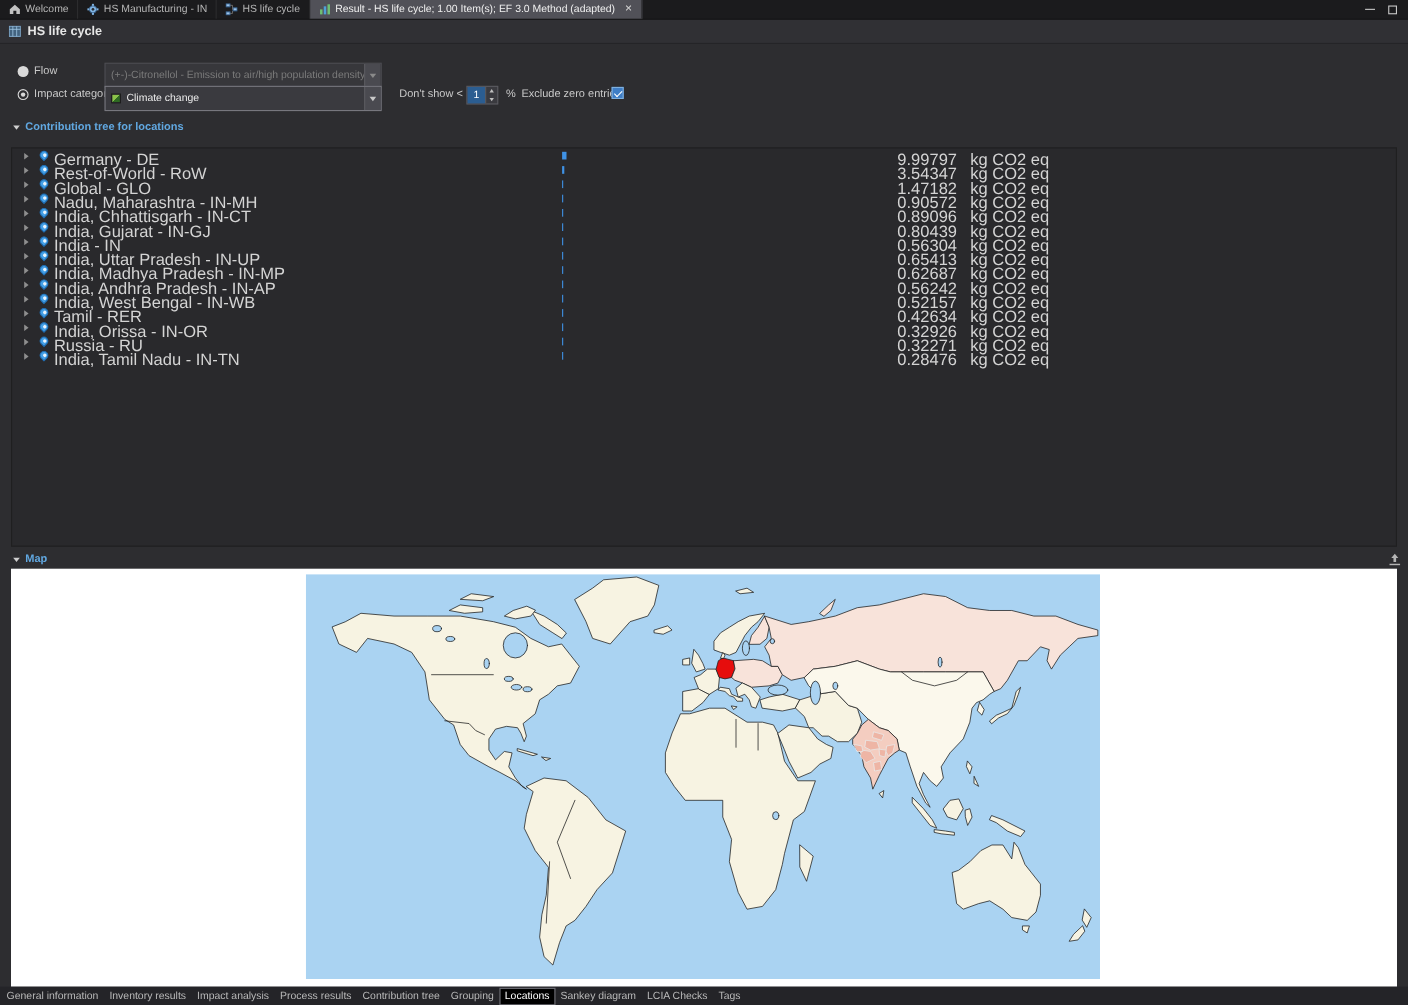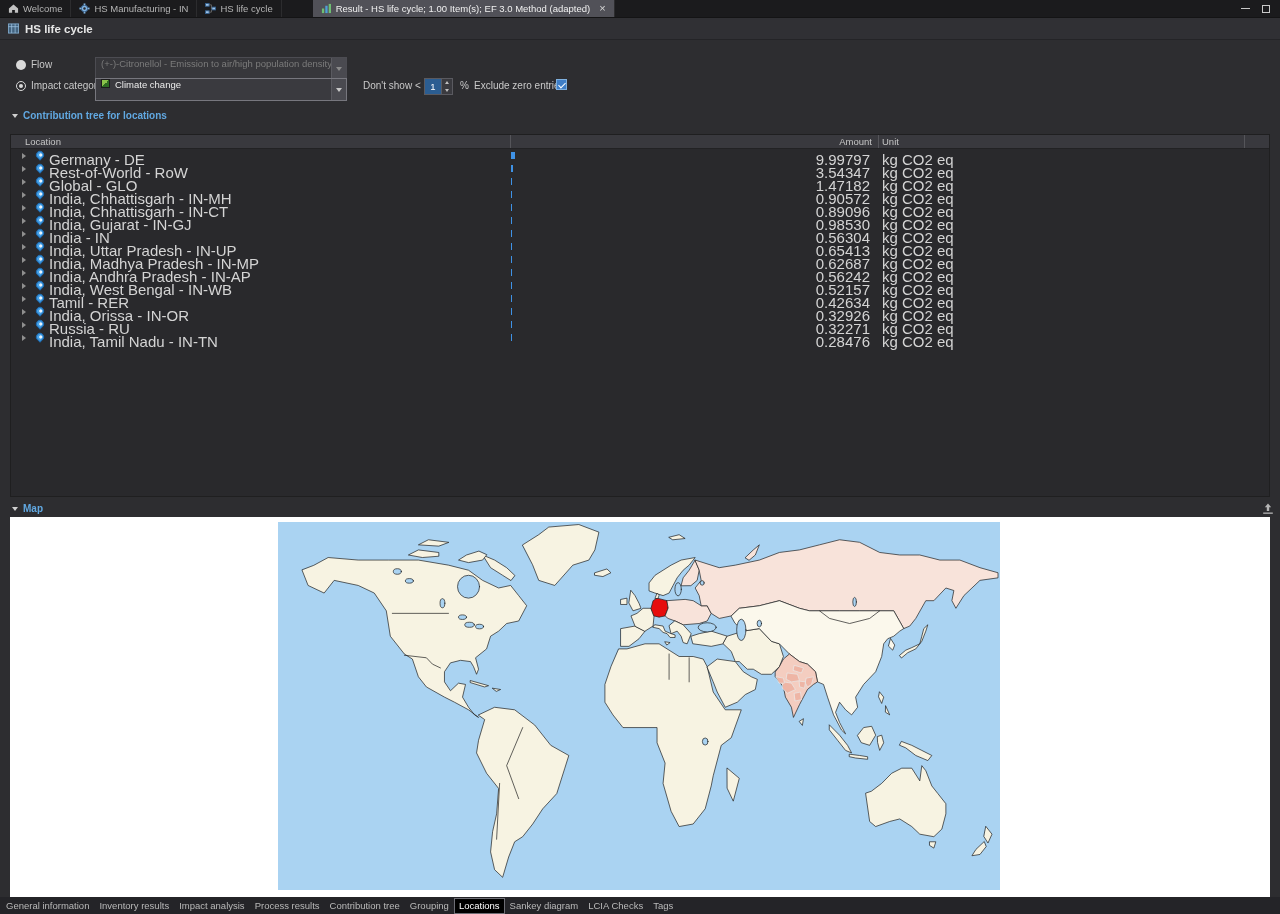--- a/index.html
+++ b/index.html
@@ -7,38 +7,38 @@
   body {
     background:#2d2d30;
     font-family:"Liberation Sans", sans-serif;
     color:#cfcfcf;
     position:relative;
     overflow:hidden;
   }
   
   .tabbar { position:absolute; top:0; left:0; right:0; height:18px; background:#1b1b1d; display:flex; align-items:stretch; border-bottom:1px solid #141415; }
   .tab { display:flex; align-items:center; gap:4px; padding:0 8px; font-size:9.5px; color:#b5b5b5; border-right:1px solid #2c2c2e; white-space:nowrap; cursor:default; }
-  .tab.active { background:#515158; color:#f0f0f0;margin-left:31px; }
+  .tab.active { background:#515158; color:#f0f0f0; }
   .tab .close { margin-left:5px; color:#d5d5d5; font-size:11px; line-height:1; }
   .icon12 { width:11px; height:11px; display:inline-block; flex:0 0 auto; }
   .win-controls { margin-left:auto; display:flex; align-items:center; gap:12px; padding-right:10px; }
   .win-min { width:9px; height:1px; background:#c8c8c8; }
   .win-max { width:8px; height:8px; border:1px solid #c8c8c8; }
 
   
   .editor-header { position:absolute; top:18px; left:0; right:0; height:22px; background:#303034; border-bottom:1px solid #242427; display:flex; align-items:center; gap:6px; padding-left:8px; }
   .editor-title { font-size:11.5px; font-weight:bold; color:#e6e6e6; }
 
   
   .radio { width:10px; height:10px; border-radius:50%; position:absolute; }
   .radio.filled { background:#d9d9d9; }
   .radio.ring { border:1px solid #d9d9d9; }
   .radio.ring::after { content:""; position:absolute; inset:2px; border-radius:50%; background:#d9d9d9; }
   .ctl-label { position:absolute; font-size:10px; color:#c9c9c9; white-space:nowrap; }
-  .combo { position:absolute; height:23px; background:#3a3a3f; border:1px solid #5a5a60; font-size:9.5px; display:flex; align-items:flex-start; padding:0 18px 0 5px; white-space:nowrap; overflow:hidden; }
+  .combo { position:absolute; height:23px; background:#3a3a3f; border:1px solid #5a5a60; font-size:9.5px; display:flex; align-items:center; padding:0 18px 0 5px; white-space:nowrap; overflow:hidden; }
   .combo .arrow-btn { position:absolute; right:0; top:0; bottom:0; width:15px; background:#4a4a50; border-left:1px solid #5a5a60; display:flex; align-items:center; justify-content:center; }
   .tri-down { width:0; height:0; border-left:3.5px solid transparent; border-right:3.5px solid transparent; border-top:4px solid #c8c8c8; }
   .combo.disabled { color:#7b7b7b; background:#37373b; border-color:#4c4c52; }
   .combo.enabled { color:#ececec; border-color:#77777e; }
   .imp-icon { width:9px; height:9px; margin-right:5px; background:linear-gradient(135deg,#8bc34a 0 50%,#2e6b22 50% 100%); border:1px solid #1c1c1c; flex:0 0 auto; }
   .spinner { position:absolute; left:424px; top:78px; width:29px; height:17px; background:#3a3a3f; border:1px solid #5a5a60; display:flex; }
   .spin-val { width:16px; background:#2b5d91; color:#fff; font-size:9.5px; display:flex; align-items:center; justify-content:center; }
   .spin-btns { flex:1; display:flex; flex-direction:column; border-left:1px solid #5a5a60; }
   .spin-up,.spin-down { flex:1; display:flex; align-items:center; justify-content:center; }
   .tri-up-s { width:0; height:0; border-left:2.5px solid transparent; border-right:2.5px solid transparent; border-bottom:3px solid #c0c0c0; }
@@ -175,28 +175,20 @@
 <span class="ctl-label" style="left:460px; top:80px;">%</span>
 <span class="ctl-label" style="left:474px; top:80px;">Exclude zero entries</span>
 <span class="checkbox"></span>
 
 <div class="section-h" style="left:12px; top:110px;justify-content:center;">
   <span class="twisty"></span>
   <span class="section-title">Contribution tree for locations</span>
 </div>
 
 <div class="tree-table">
-  <div class="thead">
-    <span class="th-loc">Location</span>
-    <span class="th-amount">Amount</span>
-    <span class="th-unit">Unit</span>
-    <span class="vsep" style="left:499px;"></span>
-    <span class="vsep" style="left:867px;"></span>
-    <span class="vsep" style="left:1233px;"></span>
-  </div>
   <div class="tbody">
     <div class="row">
         <span class="tw"></span>
         <span class="pin"></span>
         <span class="loc-label">Germany - DE</span>
         <span class="bar" style="width: 4.49909px;"></span>
         <span class="amount">9.99797</span>
         <span class="unit">kg CO2 eq</span>
       </div>
     <div class="row">
@@ -211,39 +203,39 @@
         <span class="tw"></span>
         <span class="pin"></span>
         <span class="loc-label">Global - GLO</span>
         <span class="bar" style="width: 1px;"></span>
         <span class="amount">1.47182</span>
         <span class="unit">kg CO2 eq</span>
       </div>
     <div class="row">
         <span class="tw"></span>
         <span class="pin"></span>
-        <span class="loc-label">India, Chhattisgarh - IN-MH</span>
+        <span class="loc-label">Nadu, Maharashtra - IN-MH</span>
         <span class="bar" style="width: 1px;"></span>
         <span class="amount">0.90572</span>
         <span class="unit">kg CO2 eq</span>
       </div>
     <div class="row">
         <span class="tw"></span>
         <span class="pin"></span>
         <span class="loc-label">India, Chhattisgarh - IN-CT</span>
         <span class="bar" style="width: 1px;"></span>
         <span class="amount">0.89096</span>
         <span class="unit">kg CO2 eq</span>
       </div>
     <div class="row">
         <span class="tw"></span>
         <span class="pin"></span>
         <span class="loc-label">India, Gujarat - IN-GJ</span>
         <span class="bar" style="width: 1px;"></span>
-        <span class="amount">0.98530</span>
+        <span class="amount">0.80439</span>
         <span class="unit">kg CO2 eq</span>
       </div>
     <div class="row">
         <span class="tw"></span>
         <span class="pin"></span>
         <span class="loc-label">India - IN</span>
         <span class="bar" style="width: 1px;"></span>
         <span class="amount">0.56304</span>
         <span class="unit">kg CO2 eq</span>
       </div>

